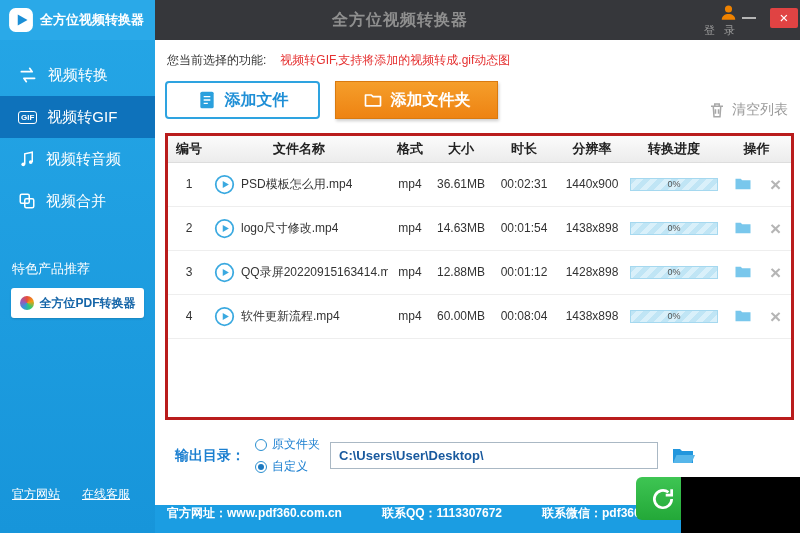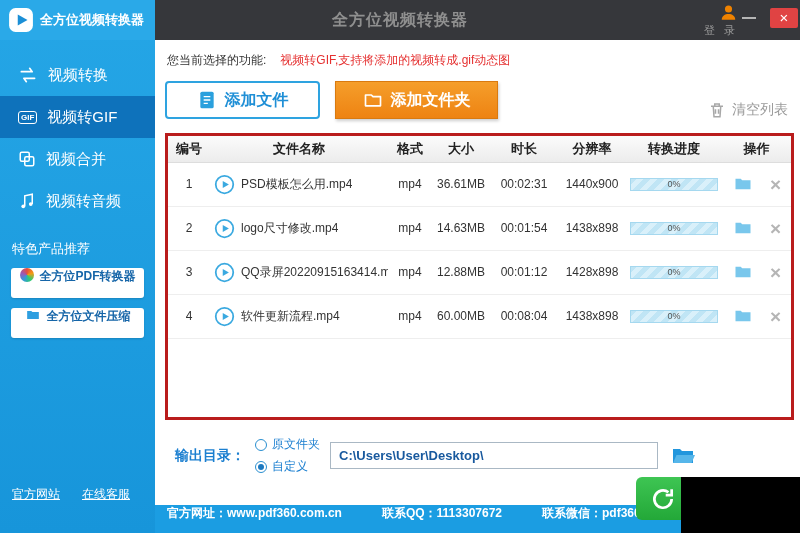--- a/index.html
+++ b/index.html
@@ -8,22 +8,22 @@
   .app { position:relative; width:800px; height:533px; display:flex; background:#fff; overflow:hidden; }
 
   
   .sidebar { width:155px; height:533px; background:linear-gradient(180deg,#25a6e6,#1795da); display:flex; flex-direction:column; flex-shrink:0; }
   .logo-row { height:40px; display:flex; align-items:center; gap:6px; padding:0 8px; background:#2aa9e8; }
   .logo-title { color:#fff; font-weight:bold; font-size:13px; white-space:nowrap; }
   .nav { margin-top:14px; }
   .nav-item { height:42px; display:flex; align-items:center; gap:10px; padding-left:18px; color:#fff; font-size:15px; cursor:pointer; }
   .nav-item.active { background:#0e72bb; }
   .gif-badge { border:1.5px solid #fff; border-radius:3px; font-size:8px; font-weight:bold; padding:1px 2px; color:#fff; }
-  .featured { margin-top:18px; padding-left:12px; color:#fff; font-size:13px; }
-  .product-btn { width:133px; height:30px; margin:10px auto 0; background:#fff; border-radius:3px; display:flex; align-items:flex-start; justify-content:center; gap:6px; font-size:12px; font-weight:bold; color:#1565a8; cursor:pointer; box-shadow:0 1px 2px rgba(0,0,0,.15); }
+  .featured { margin-top:38px; padding-left:12px; color:#fff; font-size:13px; }
+  .product-btn { width:133px; height:30px; margin:10px auto 0; background:#fff; border-radius:3px; display:flex; align-items:center; justify-content:center; gap:6px; font-size:12px; font-weight:bold; color:#1565a8; cursor:pointer; box-shadow:0 1px 2px rgba(0,0,0,.15); }
   .product-btn:first-of-type { margin-top:14px; }
   .pdf-circle { width:14px; height:14px; border-radius:50%; background:conic-gradient(#e74c3c,#f39c12,#2ecc71,#3498db,#9b59b6,#e74c3c); }
   .side-links { margin-top:auto; margin-bottom:30px; padding-left:12px; display:flex; gap:22px; }
   .side-links span { color:#fff; font-size:12px; text-decoration:underline; cursor:pointer; }
 
   
   .right { flex:1; display:flex; flex-direction:column; position:relative; }
   .titlebar { height:40px; background:#36373b; position:relative; flex-shrink:0; }
   .tb-title { position:absolute; left:245px; top:10px; transform:translateX(-50%); color:#8f8f8f; font-size:16px; font-weight:bold; letter-spacing:1px; }
   .login { position:absolute; right:66px; top:3px; display:flex; flex-direction:column; align-items:flex-end; cursor:pointer; }
@@ -96,52 +96,44 @@
             </svg>
         </span>
         <span>视频转换</span>
       </div>
       <div class="nav-item active">
         <span class="gif-badge">GIF</span>
         <span>视频转GIF</span>
       </div>
       <div class="nav-item">
         <span style="display:inline-flex">
-          <svg viewBox="0 0 24 24" width="18" height="18" fill="none" stroke="#fff" stroke-width="2">
-              <rect x="3" y="3" width="12" height="12" rx="2"></rect>
-              <rect x="9" y="9" width="12" height="12" rx="2"></rect>
-            </svg>
-        </span>
-        <span>视频合并</span>
-      </div>
-      <div class="nav-item">
-        <span style="display:inline-flex">
           <svg viewBox="0 0 24 24" width="18" height="18">
               <path d="M9 19V5l10-2v13" stroke="#fff" stroke-width="2" fill="none"></path>
               <circle cx="7" cy="19" r="2.5" fill="#fff"></circle>
               <circle cx="17" cy="16" r="2.5" fill="#fff"></circle>
             </svg>
         </span>
         <span>视频转音频</span>
       </div>
+      <div class="nav-item">
+        <span style="display:inline-flex">
+          <svg viewBox="0 0 24 24" width="18" height="18" fill="none" stroke="#fff" stroke-width="2">
+              <rect x="3" y="3" width="12" height="12" rx="2"></rect>
+              <rect x="9" y="9" width="12" height="12" rx="2"></rect>
+            </svg>
+        </span>
+        <span>视频合并</span>
+      </div>
     </nav>
 
     <div class="featured">特色产品推荐</div>
 
     <div class="product-btn">
       <span class="pdf-circle"></span>
       <span>全方位PDF转换器</span>
-    </div>
-    <div class="product-btn">
-      <span style="display:inline-flex">
-        <svg viewBox="0 0 24 24" width="16" height="14">
-            <path d="M2 5h7l2 2h11v12H2z" fill="#2e9fe0"></path>
-          </svg>
-      </span>
-      <span>全方位文件压缩</span>
     </div>
 
     <div class="side-links">
       <span>官方网站</span>
       <span>在线客服</span>
     </div>
   </aside>
 
   <div class="right">
 

